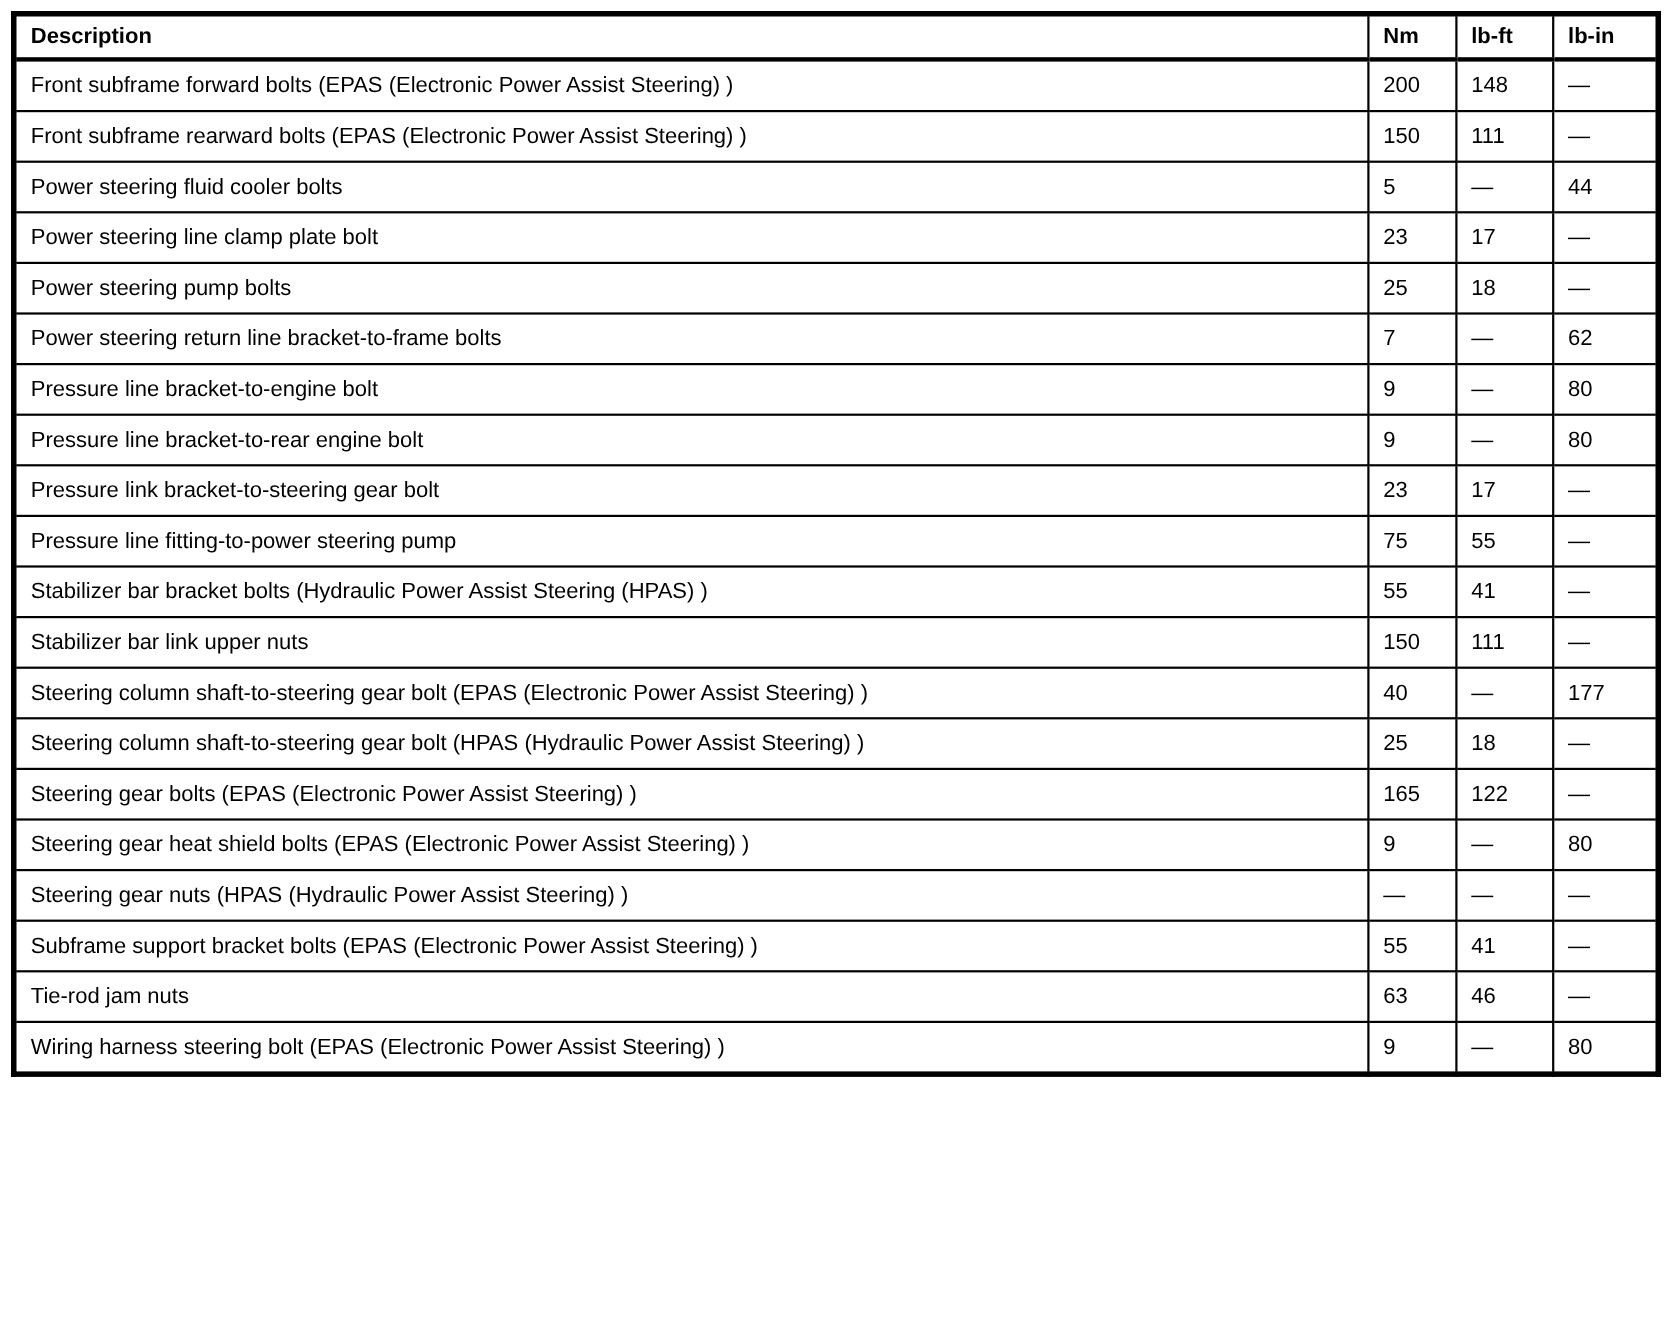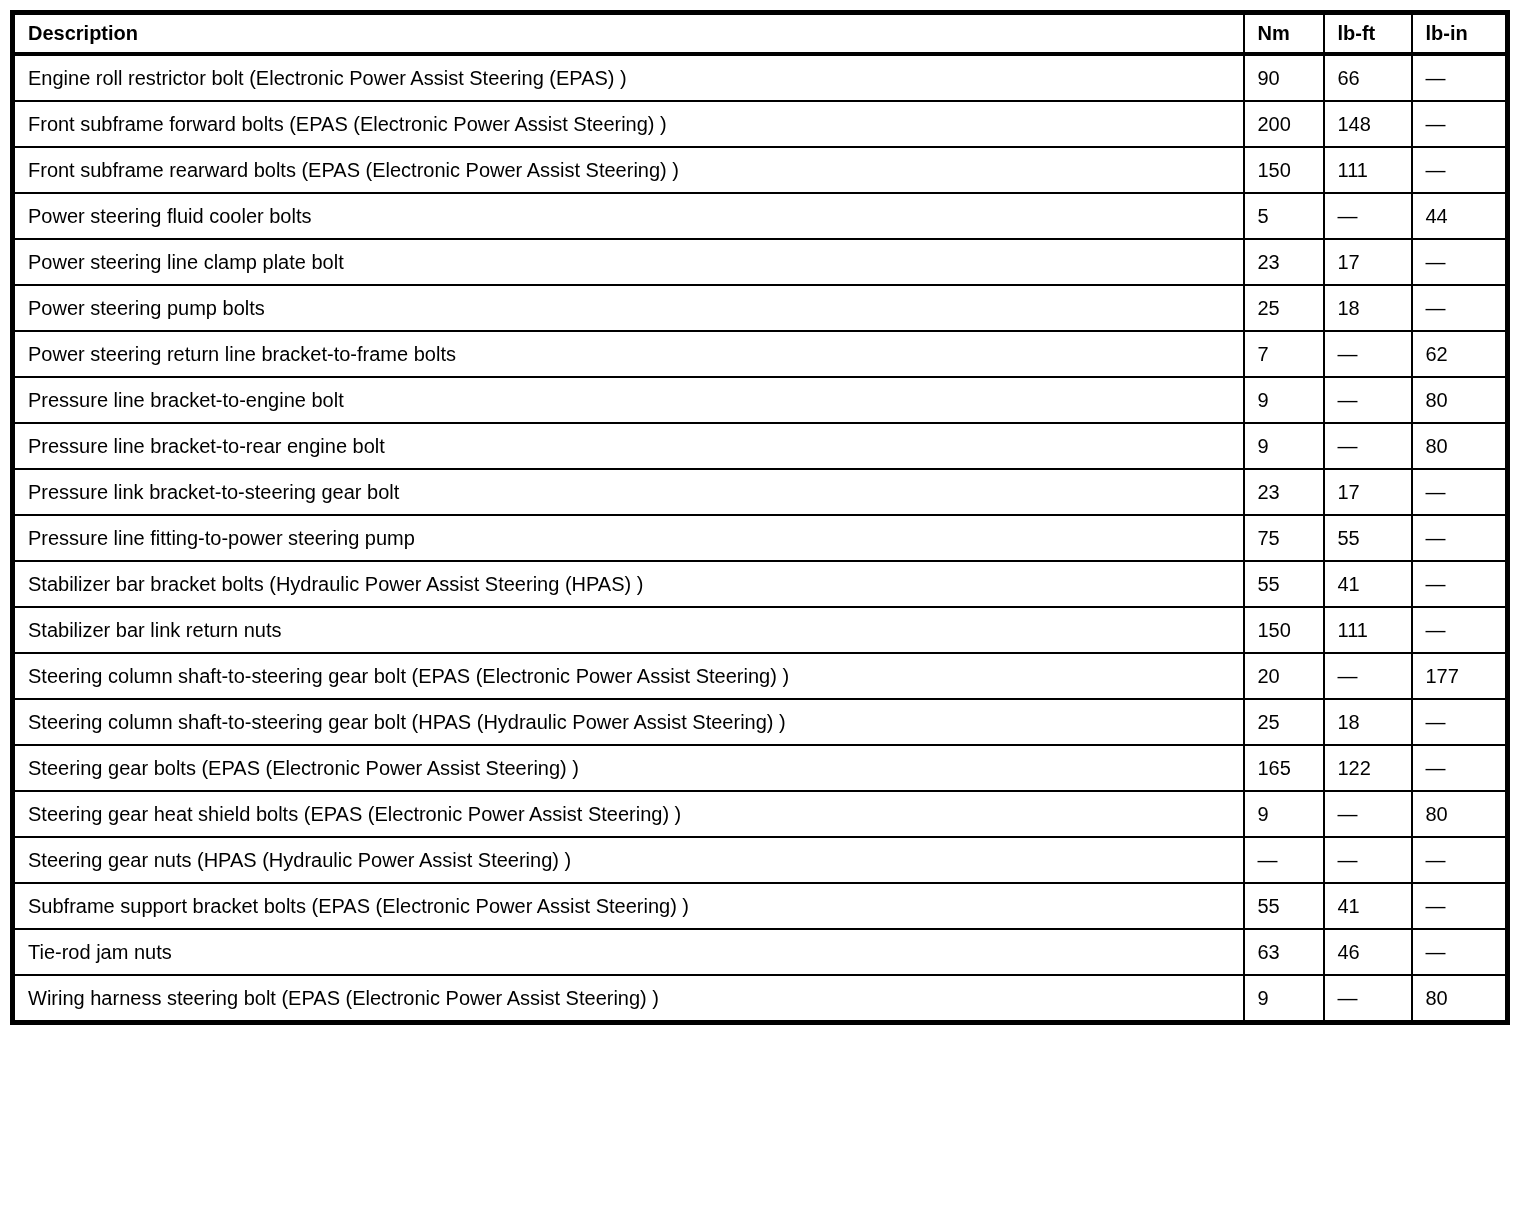--- a/index.html
+++ b/index.html
@@ -69,26 +69,20 @@
     <thead>
       <tr>
         <th>Description</th>
         <th>Nm</th>
         <th>lb-ft</th>
         <th>lb-in</th>
       </tr>
     </thead>
     <tbody>
         <tr>
-          <td>Engine roll restrictor bolt (Electronic Power Assist Steering (EPAS) )</td>
-          <td>90</td>
-          <td>66</td>
-          <td>—</td>
-        </tr>
-        <tr>
           <td>Front subframe forward bolts (EPAS (Electronic Power Assist Steering) )</td>
           <td>200</td>
           <td>148</td>
           <td>—</td>
         </tr>
         <tr>
           <td>Front subframe rearward bolts (EPAS (Electronic Power Assist Steering) )</td>
           <td>150</td>
           <td>111</td>
           <td>—</td>
@@ -141,28 +135,28 @@
           <td>55</td>
           <td>—</td>
         </tr>
         <tr>
           <td>Stabilizer bar bracket bolts (Hydraulic Power Assist Steering (HPAS) )</td>
           <td>55</td>
           <td>41</td>
           <td>—</td>
         </tr>
         <tr>
-          <td>Stabilizer bar link return nuts</td>
+          <td>Stabilizer bar link upper nuts</td>
           <td>150</td>
           <td>111</td>
           <td>—</td>
         </tr>
         <tr>
           <td>Steering column shaft-to-steering gear bolt (EPAS (Electronic Power Assist Steering) )</td>
-          <td>20</td>
+          <td>40</td>
           <td>—</td>
           <td>177</td>
         </tr>
         <tr>
           <td>Steering column shaft-to-steering gear bolt (HPAS (Hydraulic Power Assist Steering) )</td>
           <td>25</td>
           <td>18</td>
           <td>—</td>
         </tr>
         <tr>

